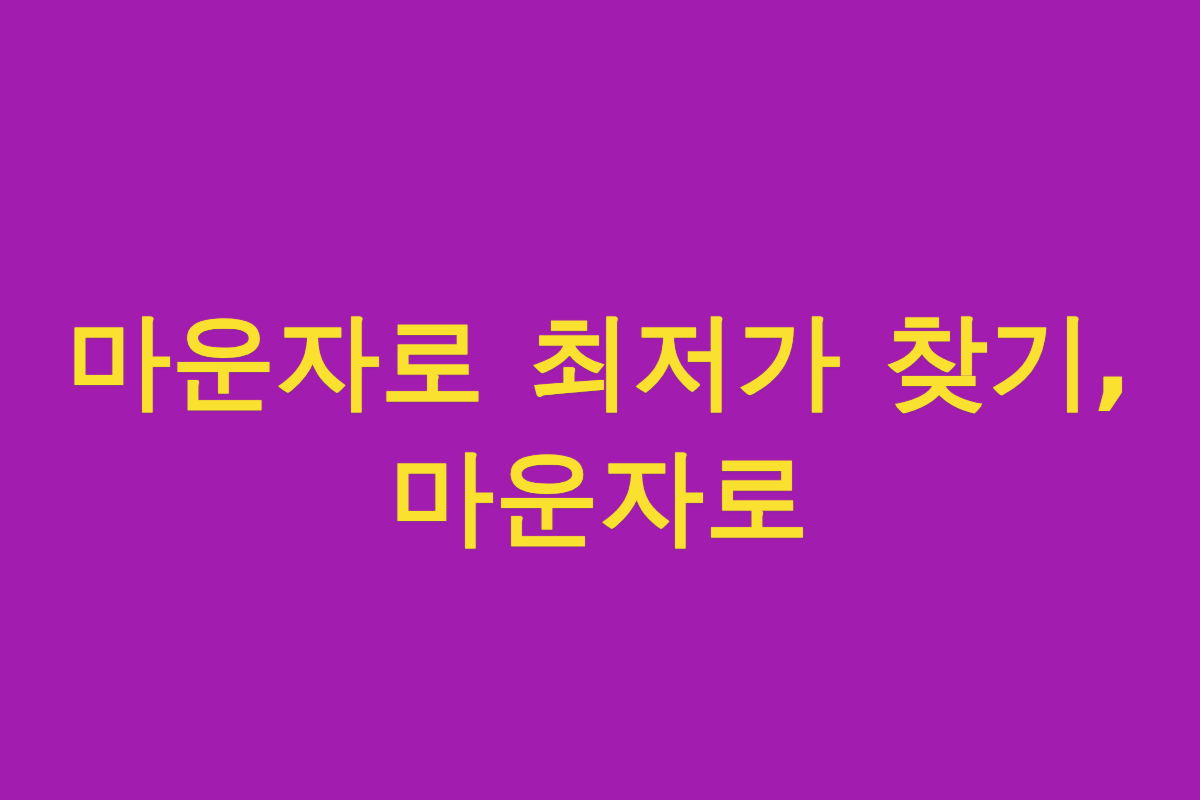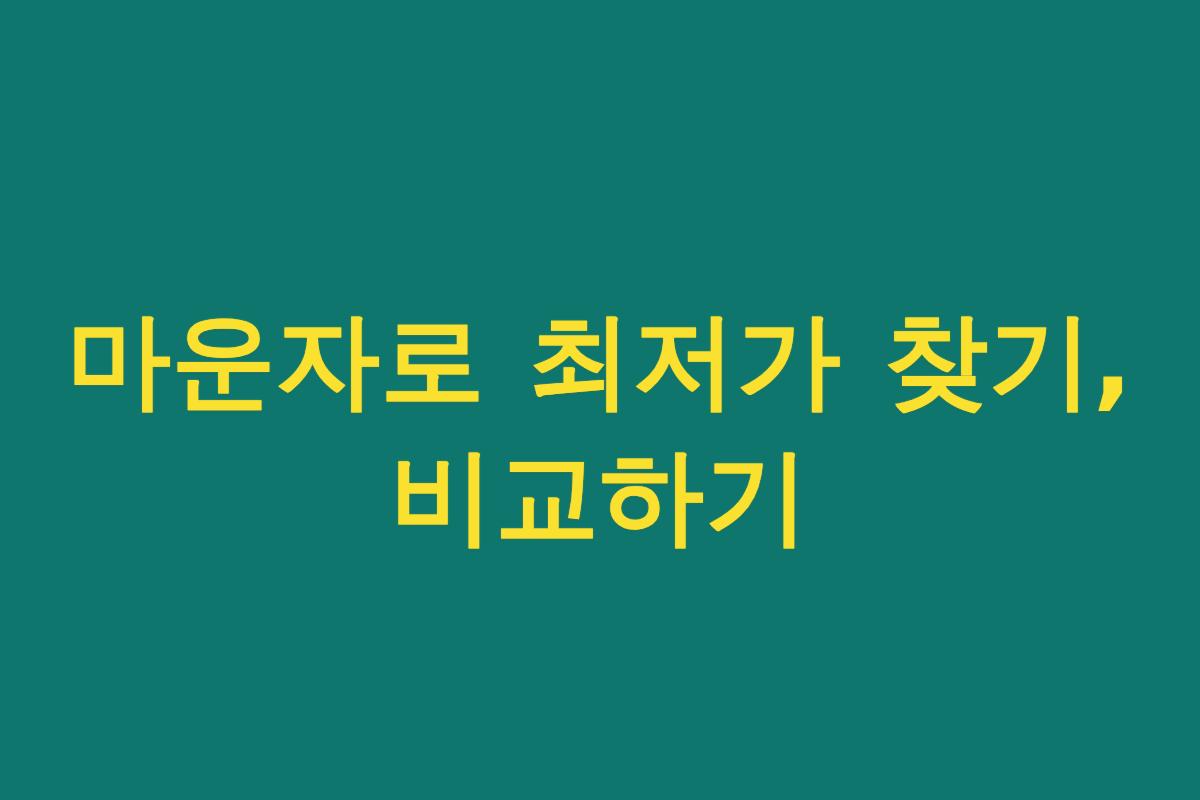--- a/index.html
+++ b/index.html
@@ -49,20 +49,20 @@
   }
 
   
   #headline .line-3 {
     letter-spacing: 1px;
   }
 </style>
 </head>
 <body>
 
-<div id="banner" style="background: #0f766e;">
+<div id="banner" style="background: #a21caf;">
 
   <h1 id="headline" style="color: rgb(250, 224, 47);">
     <span class="line line-1">마운자로 최저가 찾기,</span>
-    <span class="line line-3">비교하기</span>
+    <span class="line line-3">마운자로</span>
   </h1>
 
 </div>
 
 </body></html>

